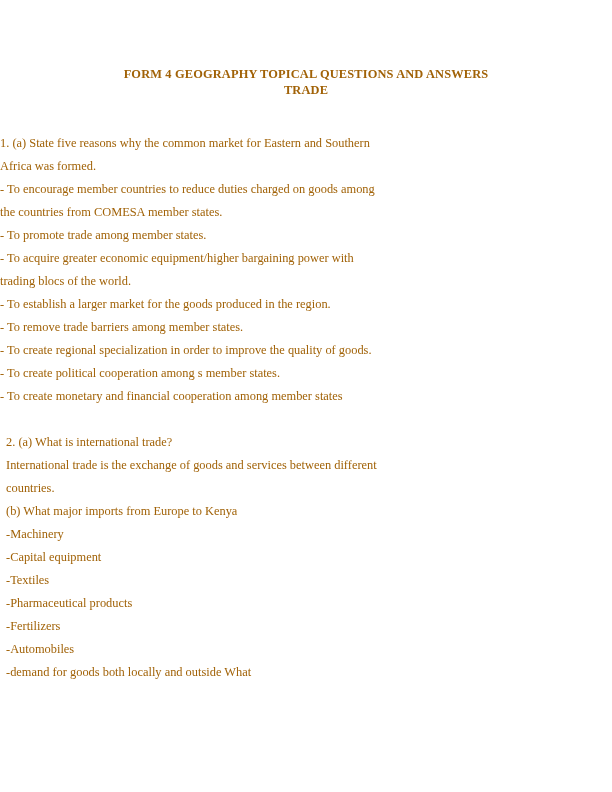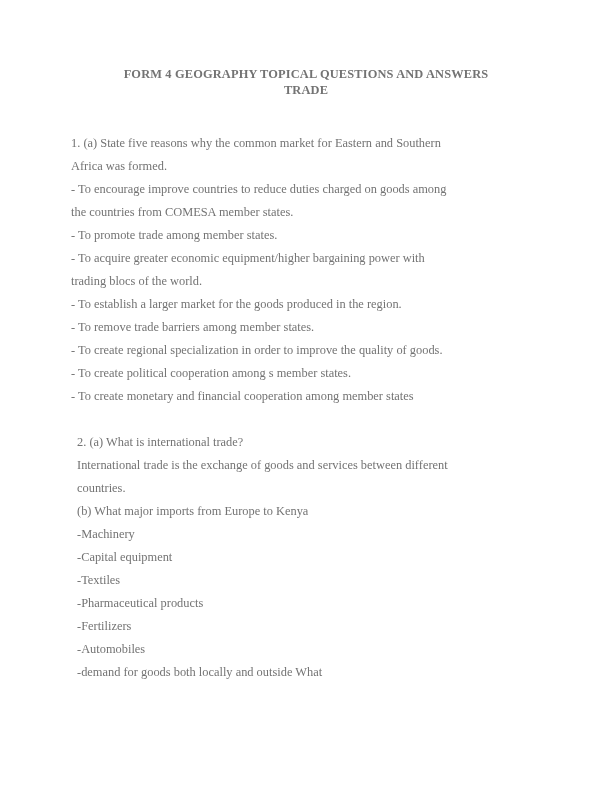--- a/index.html
+++ b/index.html
@@ -8,33 +8,32 @@
       background: #ffffff;
     }
     .page {
       width: 612px;
       height: 792px;
       background: #ffffff;
       position: relative;
       box-sizing: border-box;
       overflow: hidden;
       font-family: "Liberation Serif", "DejaVu Serif", serif;
-      color: #737373;
+      color: #a16207;
     }
     .doc-title {
       padding-top: 66px;
       text-align: center;
       font-weight: bold;
       font-size: 12.4px;
       line-height: 16px;
       letter-spacing: 0.15px;
     }
     .doc-body {
       margin-top: 34px;
-      padding-left: 71px;
       padding-right: 56px;
       font-size: 12.4px;
       line-height: 23px;
       font-weight: normal;
     }
     .section-gap {
       margin-top: 23px;
       margin-left: 6px;
     }
     .text-line {
@@ -49,21 +48,21 @@
   <div class="doc-title">
     <div>FORM 4 GEOGRAPHY TOPICAL QUESTIONS AND ANSWERS</div>
     <div>TRADE</div>
   </div>
 
   <div class="doc-body">
 
     <div class="section">
       <div class="text-line">1. (a) State five reasons why the common market for Eastern and Southern</div>
       <div class="text-line">Africa was formed.</div>
-      <div class="text-line">- To encourage improve countries to reduce duties charged on goods among</div>
+      <div class="text-line">- To encourage member countries to reduce duties charged on goods among</div>
       <div class="text-line">the countries from COMESA member states.</div>
       <div class="text-line">- To promote trade among member states.</div>
       <div class="text-line">- To acquire greater economic equipment/higher bargaining power with</div>
       <div class="text-line">trading blocs of the world.</div>
       <div class="text-line">- To establish a larger market for the goods produced in the region.</div>
       <div class="text-line">- To remove trade barriers among member states.</div>
       <div class="text-line">- To create regional specialization in order to improve the quality of goods.</div>
       <div class="text-line">- To create political cooperation among s member states.</div>
       <div class="text-line">- To create monetary and financial cooperation among member states</div>
     </div>

